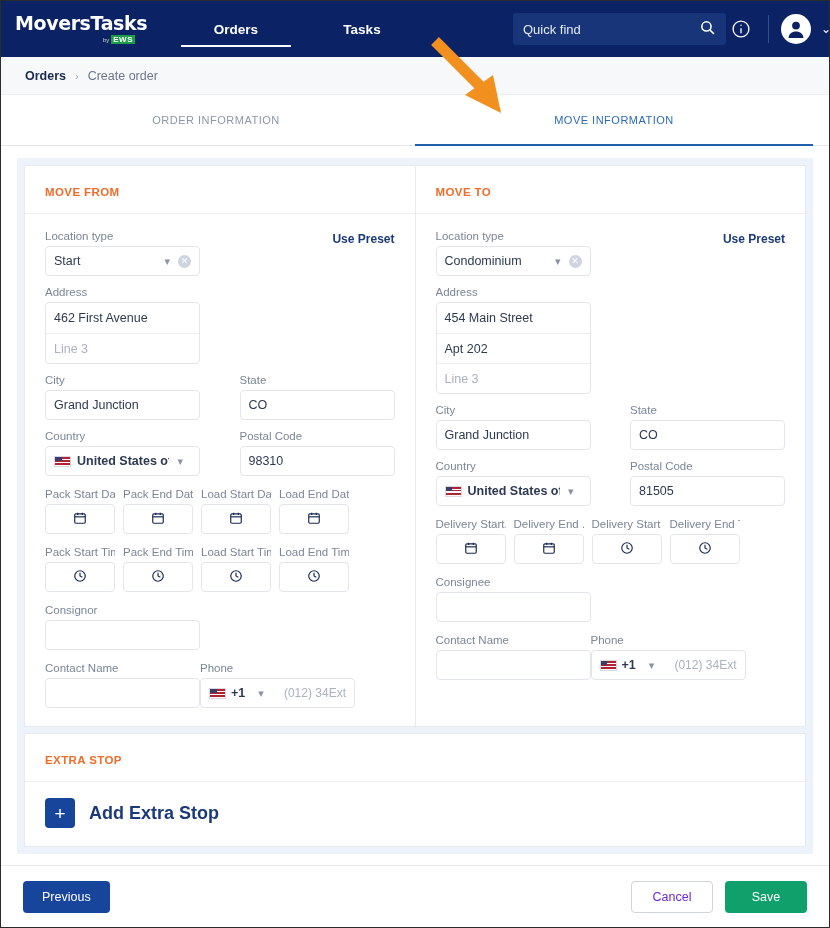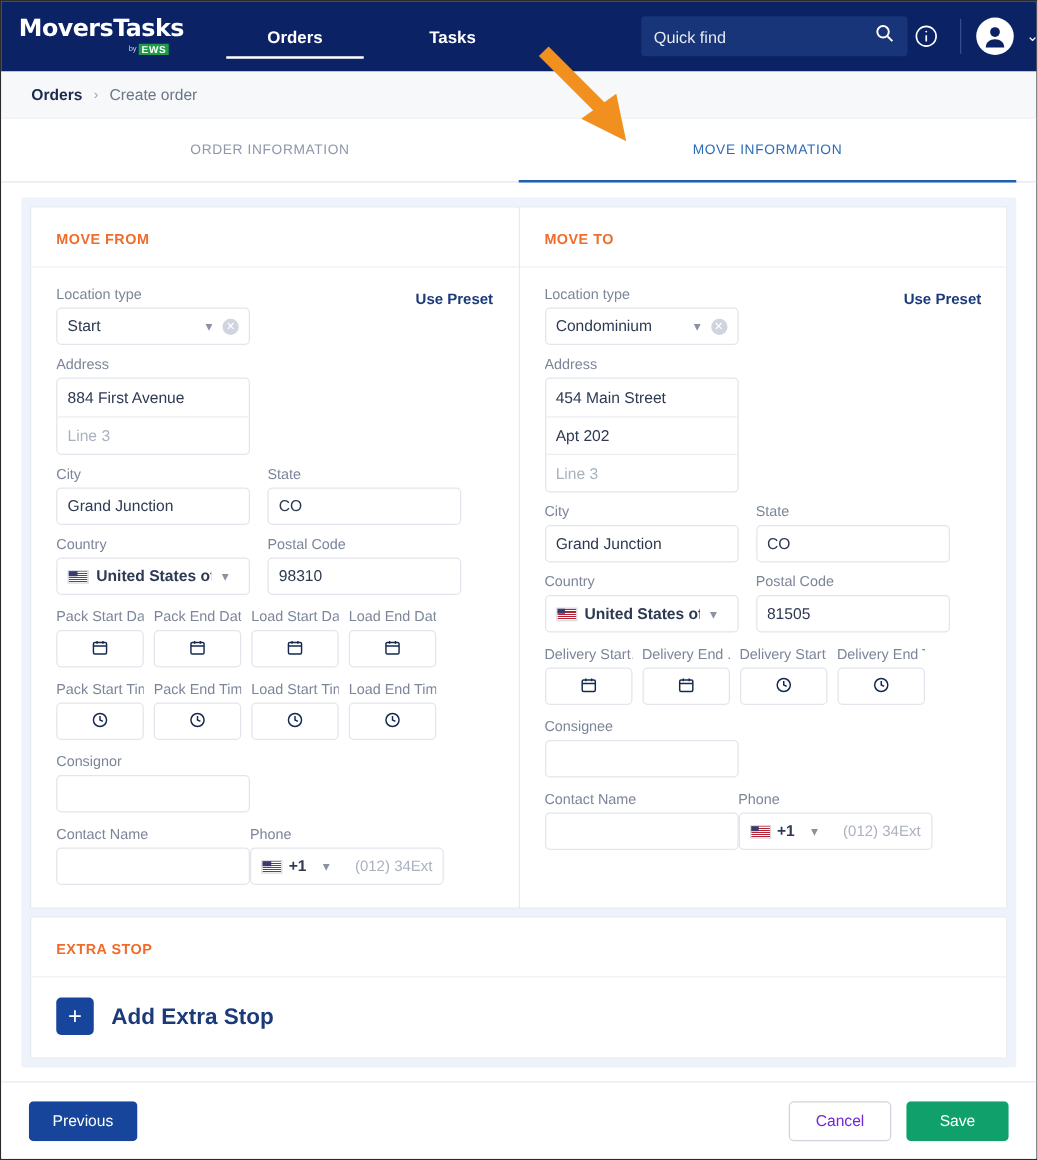--- a/index.html
+++ b/index.html
@@ -159,21 +159,21 @@
   }
 
   .addrbox { border: 1px solid #e2e5ec; border-radius: 4px; overflow: hidden; width: 155px; }
   .addrline {
     height: 30px; display: flex; align-items: center; padding: 0 8px;
     font-size: 12.5px; color: #2e3a52;
   }
   .addrline + .addrline { border-top: 1px solid #eceef3; }
   .addrline.ph { color: #aab1bf; }
 
-  .two-col { display: flex; gap: 14px; margin-top: 10px; }
+  .two-col { display: flex; gap: 14px; margin-top: 10px; justify-content: space-between; }
   .col-a { width: 155px; flex: none; }
   .col-b { width: 155px; flex: none; }
 
   .quad { display: flex; gap: 8px; margin-top: 12px; }
   .quad .cell { width: 70px; flex: none; }
   .quad .ctrl { justify-content: center; }
   .ico { color: #15294f; }
 
   .consign { margin-top: 12px; width: 155px; }
   .contactrow { display: flex; margin-top: 12px; }
@@ -317,21 +317,21 @@
                   <span class="chev">▾</span>
                   <span class="clear-x">✕</span>
                 </div>
               </div>
               <span class="preset-link">Use Preset</span>
             </div>
 
             <div style="margin-top:10px">
               <span class="lbl">Address</span>
               <div class="addrbox">
-                <div class="addrline">884 First Avenue</div>
+                <div class="addrline">462 First Avenue</div>
                 <div class="addrline ph">Line 3</div>
               </div>
             </div>
 
             <div class="two-col">
               <div class="col-a">
                 <span class="lbl">City</span>
                 <div class="ctrl">
                   <span class="val">Grand Junction</span>
                 </div>

